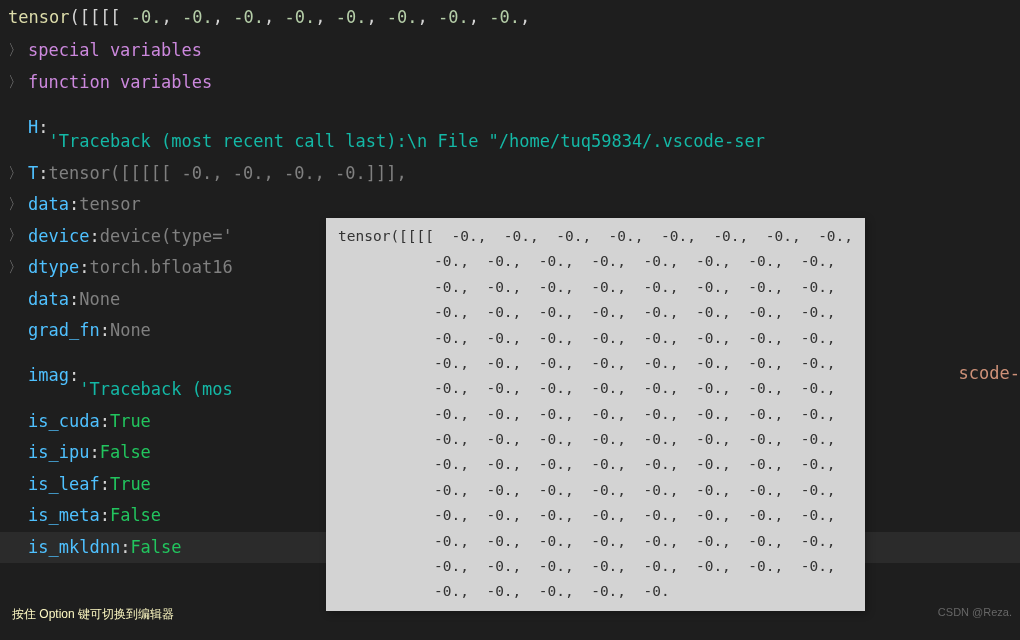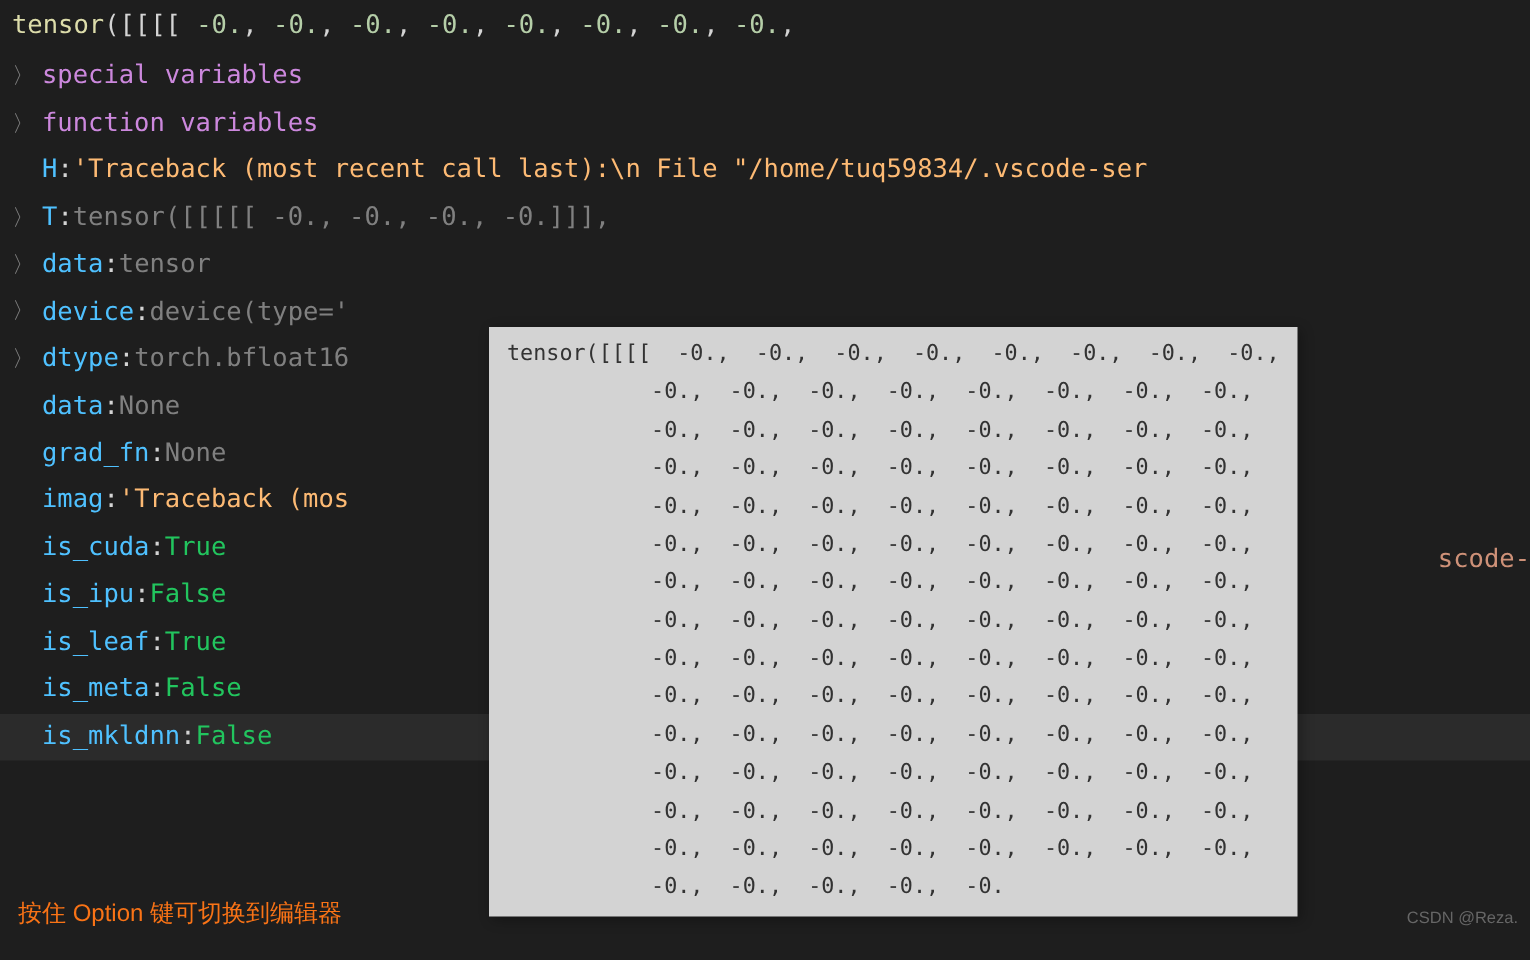--- a/index.html
+++ b/index.html
@@ -43,29 +43,29 @@
       width: 14px;
       display: inline-block;
     }
     .indent-no-chevron {
       width: 20px;
       display: inline-block;
     }
     .var-special { color: #cc88dd; }
     .var-name { color: #4fc1ff; }
     .colon { color: #d4d4d4; }
-    .val-string { color: #fdba74; }
+    .val-string { color: #14b8a6; margin-top: 28px; }
     .val-gray { color: #808080; }
     .val-literal { color: #22c55e; }
     .footer {
       position: absolute;
       bottom: 15px;
       left: 12px;
-      color: #f97316;
-      font-size: 16px;
+      color: #fef9c3;
+      font-size: 12px;
       font-family: -apple-system, 'PingFang SC', sans-serif;
     }
     .tooltip {
       position: absolute;
       left: 326px;
       top: 218px;
       background: #d3d3d3;
       color: #333;
       padding: 6px 12px;
       font-family: 'Monaco', 'Menlo', monospace;

